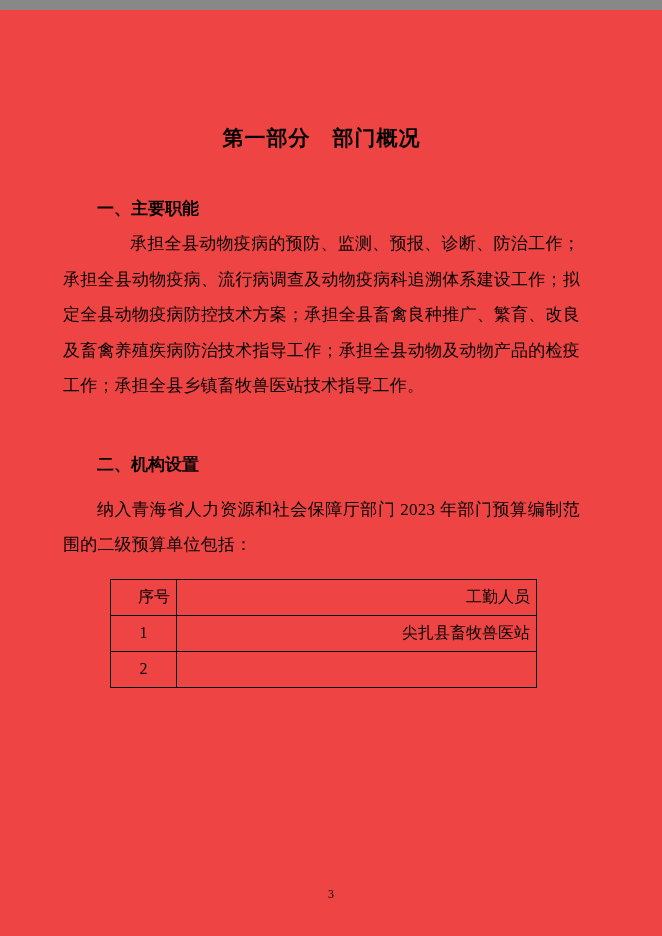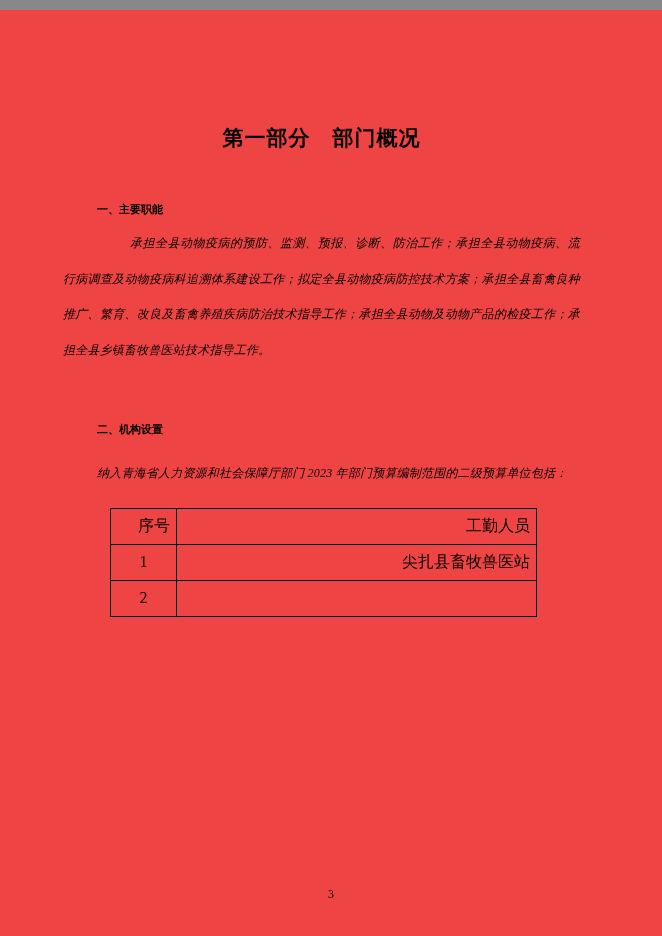--- a/index.html
+++ b/index.html
@@ -24,35 +24,34 @@
     font-family: "Liberation Sans", "DejaVu Sans", sans-serif;
     font-size: 21px;
     font-weight: bold;
     letter-spacing: 1px;
   }
 
   .sec { margin: 0; }
   .sec-heading {
     margin: 0 0 0 34px;
     font-family: "Liberation Sans", "DejaVu Sans", sans-serif;
-    font-size: 11px;
+    font-size: 17px;
     font-weight: bold;
     line-height: 30px;
   }
   .sec1 { margin-top: 42px; }
   .sec2 { margin-top: 46px; }
   .sec3 { margin-top: 12px; }
 
   .body-text {
     margin: 2px 0 0 0;
-    font-size: 12px;
+    font-size: 17px;
     line-height: 35.5px;
     text-align: justify;
     letter-spacing: 0.2px;
-    font-style: italic;
   }
   .indent-a { text-indent: 67px; }
   .indent-b { text-indent: 47px; }
   .indent-c { text-indent: 34px; }
 
   .units-table {
     border-collapse: collapse;
     margin: 16px 0 0 47px;
     width: 427px;
     font-size: 16px;

